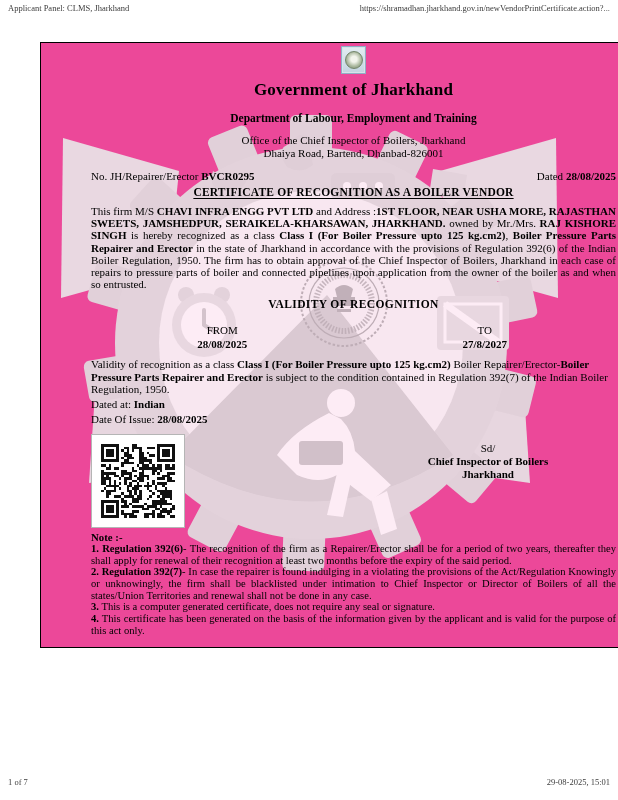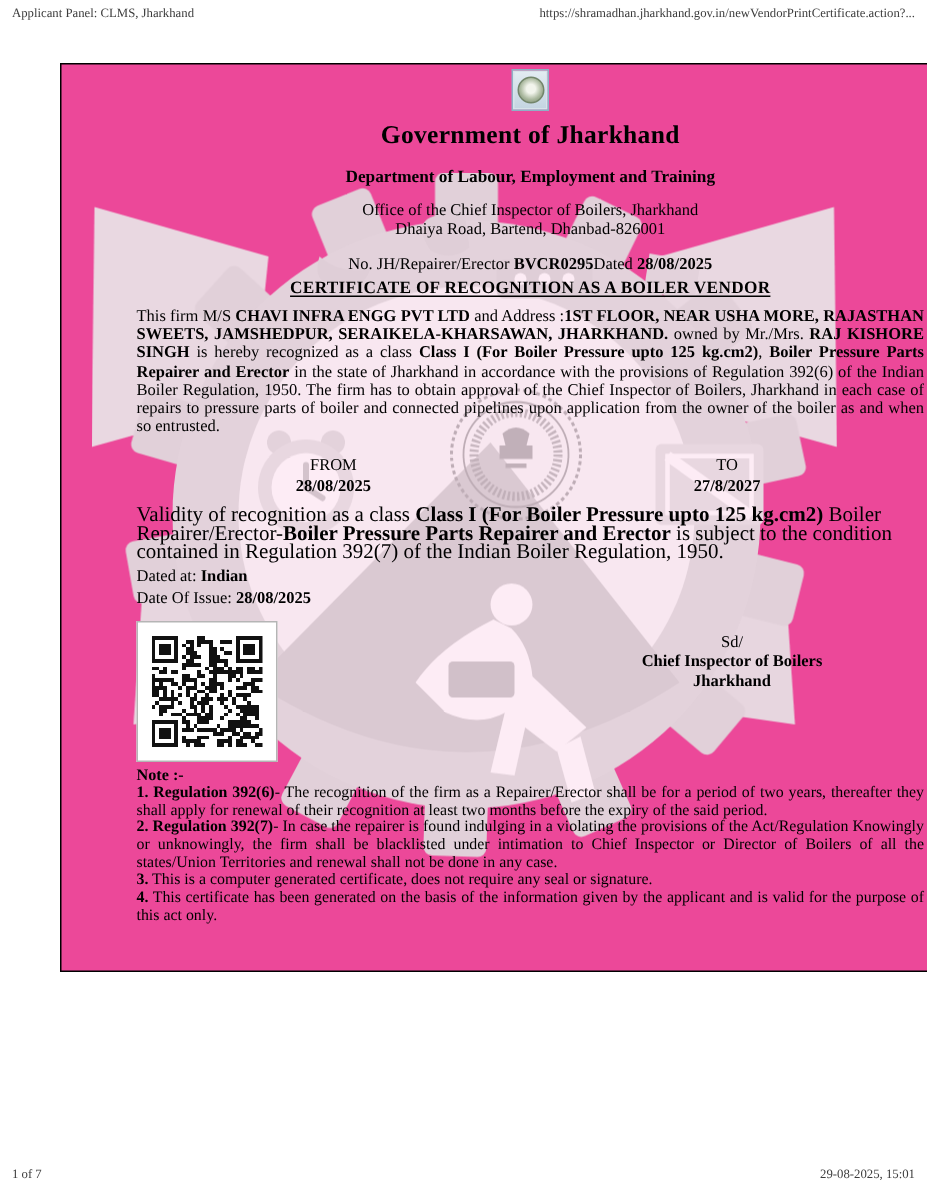--- a/index.html
+++ b/index.html
@@ -26,29 +26,29 @@
   .emblem{width:23px;height:26px;margin:3px auto 0;border:1px solid #8fb0c6;
     background:linear-gradient(#e3ecf2,#c3d4e1);display:flex;align-items:center;justify-content:center;
     box-shadow:inset 0 0 0 1px #d7e3ea;}
   .emblem .seal{width:16px;height:16px;border-radius:50%;
     background:radial-gradient(circle at 50% 45%, #f2f4ec 25%, #aab89e 60%, #6f8066 100%);
     border:1px solid #72856a;}
   .gov{font-size:17px;font-weight:bold;text-align:center;margin-top:6px;letter-spacing:.2px;}
   .dept{font-size:11.5px;font-weight:bold;text-align:center;margin-top:12px;}
   .office{font-size:11px;text-align:center;margin-top:10px;line-height:13px;}
 
-  .no-row{display:flex;justify-content:center;font-size:11px;margin-top:10px;}
+  .no-row{display:flex;justify-content:space-between;font-size:11px;margin-top:10px;}
   .cert-title{font-size:11.5px;font-weight:bold;text-align:center;margin-top:4px;
     text-decoration:underline;text-underline-offset:2px;letter-spacing:.2px;}
 
   .body-p{font-size:11px;line-height:12.2px;text-align:justify;margin:7px 0 0;}
   .validity-h{font-size:11.5px;font-weight:bold;text-align:center;margin-top:8px;letter-spacing:.4px;}
   .fromto{display:flex;margin-top:13px;font-size:11px;line-height:14px;align-items:flex-end;}
   .fromto .col{width:50%;text-align:center;}
-  .validity-p{font-size:14px;line-height:12.5px;margin:7px 0 0;}
+  .validity-p{font-size:11px;line-height:12.5px;margin:7px 0 0;}
   .meta-line{font-size:11px;line-height:13.5px;margin-top:2px;}
   .meta-line:first-of-type{margin-top:4px;}
 
   .qr-sign-row{display:flex;align-items:flex-start;margin-top:7px;justify-content:center;}
   .qr-box{width:74px;height:74px;border:1px solid #b5b5b5;background:#fff;padding:9px;}
   .qr-box svg{display:block;width:74px;height:74px;}
   .sign{margin-left:auto;width:220px;text-align:center;font-size:11px;line-height:13px;margin-top:8px;margin-right:18px;}
   .sign b{display:block;}
 
   .note-head{font-size:10.8px;font-weight:bold;margin-top:3px;}
@@ -154,20 +154,21 @@
 
       <div class="no-row">
         <span><span>No. JH/Repairer/Erector </span><b>BVCR0295</b></span>
         <span><span>Dated </span><b>28/08/2025</b></span>
       </div>
 
       <div class="cert-title">CERTIFICATE OF RECOGNITION AS A BOILER VENDOR</div>
 
       <p class="body-p">This firm M/S <b>CHAVI INFRA ENGG PVT LTD</b> and Address :<b>1ST FLOOR, NEAR USHA MORE, RAJASTHAN SWEETS, JAMSHEDPUR, SERAIKELA-KHARSAWAN, JHARKHAND.</b> owned by Mr./Mrs. <b>RAJ KISHORE SINGH</b> is hereby recognized as a class <b>Class I (For Boiler Pressure upto 125 kg.cm2)</b>,  <b>Boiler Pressure Parts Repairer and Erector</b> in the state of Jharkhand in accordance with the provisions of Regulation 392(6) of the Indian Boiler Regulation, 1950. The firm has to obtain approval of the Chief Inspector of Boilers, Jharkhand in each case of repairs to pressure parts of boiler and connected pipelines upon application from the owner of the boiler as and when so entrusted.</p>
 
+      <div class="validity-h">VALIDITY OF RECOGNITION</div>
 
       <div class="fromto">
         <div class="col">
           <div>FROM</div>
           <b>28/08/2025</b>
         </div>
         <div class="col">
           <div>TO</div>
           <b>27/8/2027</b>
         </div>

